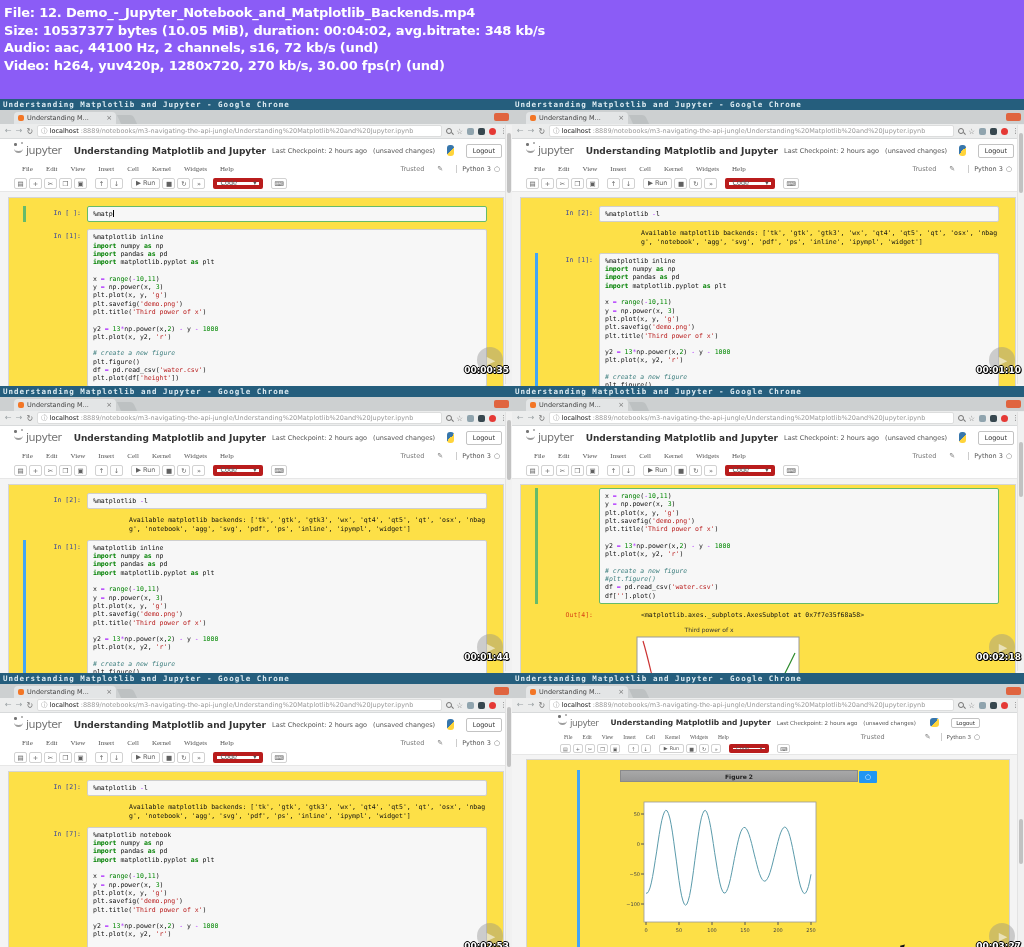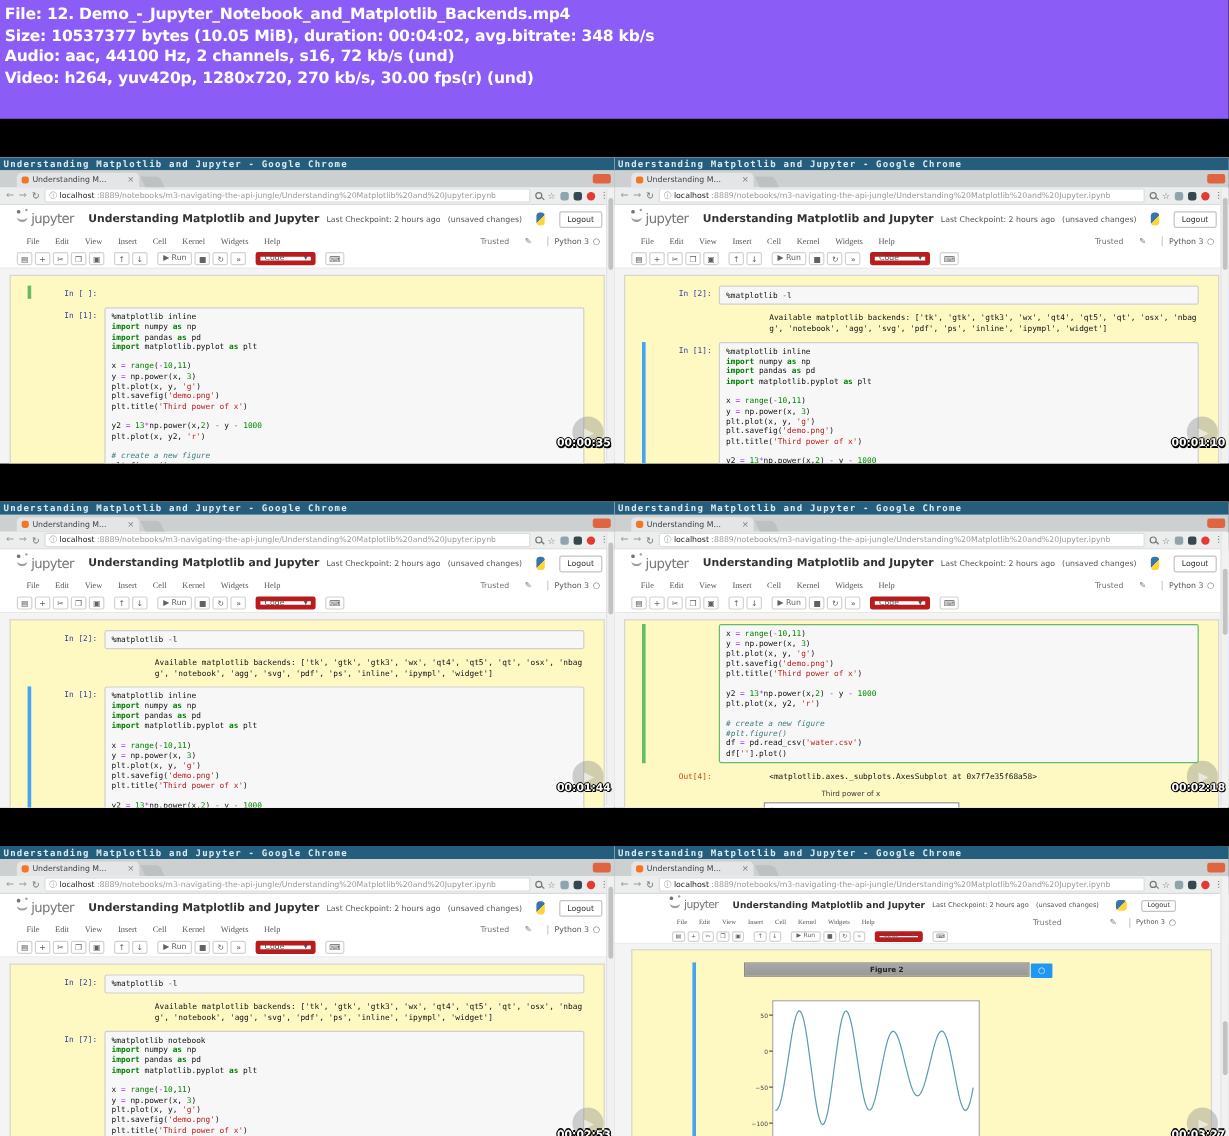--- a/index.html
+++ b/index.html
@@ -3,21 +3,21 @@
 <meta charset="utf-8">
 <style>
   html,body{margin:0;padding:0;background:#000;width:1024px;height:947px;overflow:hidden;
     font-family:"DejaVu Sans",sans-serif;}
   
   .file-header{height:99px;box-sizing:border-box;padding:4px 0 0 4px;background:#8b5cf6;}
   .file-header div{color:#fff;font-weight:bold;font-size:13px;line-height:17.5px;letter-spacing:-0.2px;
     font-family:"DejaVu Sans",sans-serif;white-space:nowrap;}
   
   .grid{display:grid;grid-template-columns:512px 512px;grid-template-rows:287px 287px 289px;}
-  .frame{position:relative;overflow:hidden;background:#f4f4f4;margin-top:32px;}
+  .frame{position:relative;overflow:hidden;background:#f4f4f4;}
   
   .titlebar{height:11px;background:#255e7d;color:#dcebf2;font:bold 7.5px/11px "DejaVu Sans Mono",monospace;
     letter-spacing:1px;padding-left:3px;white-space:nowrap;overflow:hidden;}
   
   .tabstrip{height:14px;background:#cdd0d1;display:flex;align-items:flex-end;position:relative;}
   .tab{height:12px;width:102px;margin-left:14px;background:#e3e5e6;border-radius:4px 4px 0 0;
     display:flex;align-items:center;padding:0 4px;gap:3px;box-sizing:border-box;}
   .favicon{width:6px;height:6px;border-radius:2px;background:#f37626;flex:0 0 auto;}
   .tab-label{font-size:6.5px;color:#444;white-space:nowrap;overflow:hidden;flex:1;}
   .tab-close{font-size:7px;color:#777;}
@@ -63,21 +63,21 @@
   
   .tbrow{height:17px;display:flex;align-items:center;gap:2px;padding:0 0 0 14px;background:#fff;border-bottom:1px solid #e7e7e7;box-sizing:border-box;}
   .tbtn{min-width:13px;height:11px;border:1px solid #d2d2d2;border-radius:2px;background:#fff;color:#616161;
     font-size:6.5px;line-height:11px;text-align:center;padding:0 2px;box-sizing:border-box;}
   .tbtn.run{display:flex;align-items:center;gap:2px;padding:0 4px;}
   .tbsp{width:4px;}
   .dd{width:50px;height:11px;border:4px solid #b91c1c;border-radius:2px;background:#fff;display:flex;align-items:center;
     justify-content:space-between;padding:0 3px;font-size:6.5px;color:#555;box-sizing:border-box;}
   
   .nb-body{background:#f4f4f4;height:194px;box-sizing:border-box;overflow:hidden;position:relative;}
-  .nb-sheet{margin:5px 8px 0 8px;background:#fef9c3;border:1px solid #d5d5d5;border-bottom:none;min-height:200px;
+  .nb-sheet{margin:5px 8px 0 8px;background:#fde047;border:1px solid #d5d5d5;border-bottom:none;min-height:200px;
     padding-top:8px;box-sizing:border-box;overflow:hidden;}
   .cell{display:flex;margin:0 16px 7px 14px;position:relative;padding-left:4px;}
   .cell.sel::before,.cell.edit::before{content:"";position:absolute;left:0;top:0;bottom:0;width:3px;}
   .cell.sel::before{background:#42A5F5;}
   .cell.edit::before{background:#66BB6A;}
   .prompt{width:54px;flex:0 0 auto;text-align:right;padding:3px 6px 0 0;color:#303F9F;
     font-family:"DejaVu Sans Mono",monospace;font-size:6.5px;}
   .inbox{flex:1;border:1px solid #cfcfcf;border-radius:2px;background:#f7f7f7;padding:3px 5px;overflow:hidden;}
   .cell.edit .inbox{border-color:#66BB6A;}
   .inbox pre,.outtext pre{margin:0;font-family:"DejaVu Sans Mono",monospace;font-size:6.5px;line-height:8.3px;
@@ -226,20 +226,23 @@
           <span>Code</span>
           <span>▾</span>
         </span>
         <span class="tbsp"></span>
         <span class="tbtn">⌨</span>
       </div>
       <div class="nb-body">
         <div class="nb-sheet">
             <div class="cell edit">
               <div class="prompt">In [ ]:</div>
+              <div class="inbox">
+                <pre>%matp<span class="cur"></span></pre>
+              </div>
             </div>
             <div class="cell ">
               <div class="prompt">In [1]:</div>
               <div class="inbox">
                 <pre>%matplotlib inline
 <span class="cm-kw">import</span> numpy <span class="cm-kw">as</span> np
 <span class="cm-kw">import</span> pandas <span class="cm-kw">as</span> pd
 <span class="cm-kw">import</span> matplotlib.pyplot <span class="cm-kw">as</span> plt
 
 x <span class="cm-op">=</span> <span class="cm-bi">range</span>(<span class="cm-op">-</span><span class="cm-num">10</span>,<span class="cm-num">11</span>)

